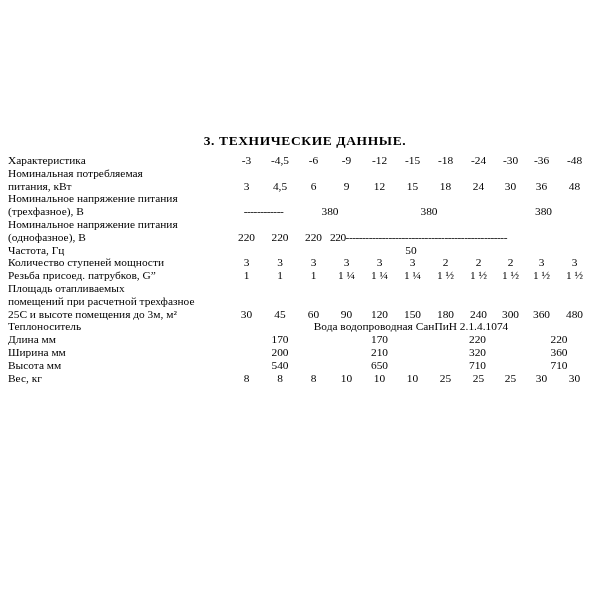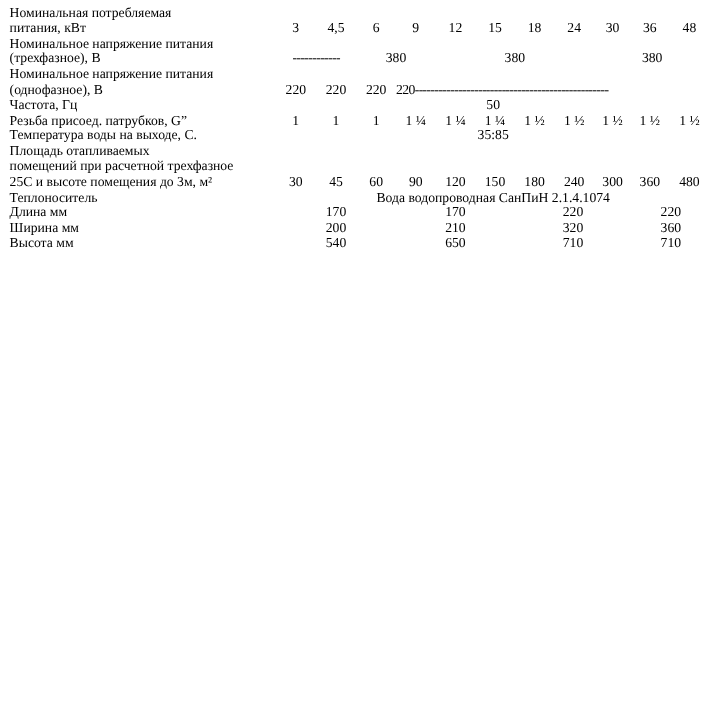--- a/index.html
+++ b/index.html
@@ -55,38 +55,53 @@
   }
   .lbl-2line {
     line-height: 12.8px;
   }
 </style>
 </head>
 <body>
 
 <div class="page">
 
+  <div class="doc-title">3. ТЕХНИЧЕСКИЕ  ДАННЫЕ.</div>
 
   <table class="spec">
     <colgroup>
       <col style="width:222px">
       <col style="width:33px">
       <col style="width:34px">
       <col style="width:33px">
       <col style="width:33px">
       <col style="width:33px">
       <col style="width:33px">
       <col style="width:33px">
       <col style="width:33px">
       <col style="width:31px">
       <col style="width:31px">
       <col style="width:35px">
     </colgroup>
     <tbody>
 
+      <tr>
+        <td class="label">Характеристика</td>
+        <td class="val">-3</td>
+        <td class="val">-4,5</td>
+        <td class="val">-6</td>
+        <td class="val">-9</td>
+        <td class="val">-12</td>
+        <td class="val">-15</td>
+        <td class="val">-18</td>
+        <td class="val">-24</td>
+        <td class="val">-30</td>
+        <td class="val">-36</td>
+        <td class="val">-48</td>
+      </tr>
 
       <tr>
         <td class="label lbl-2line">
           <div>Номинальная потребляемая</div>
           <div>питания, кВт</div>
         </td>
         <td class="val" style="vertical-align:bottom">3</td>
         <td class="val" style="vertical-align:bottom">4,5</td>
         <td class="val" style="vertical-align:bottom">6</td>
         <td class="val" style="vertical-align:bottom">9</td>
@@ -119,40 +134,50 @@
         <td class="val" style="vertical-align:bottom">220</td>
         <td class="val" style="vertical-align:bottom">220</td>
         <td class="val dashline" colspan="9" style="vertical-align:bottom;text-align:left">220-------------------------------------------------</td>
       </tr>
 
       <tr>
         <td class="label">Частота, Гц</td>
         <td class="val" colspan="11">50</td>
       </tr>
 
+      <tr>
+        <td class="label">Количество ступеней мощности</td>
+        <td class="val">3</td>
+        <td class="val">3</td>
+        <td class="val">3</td>
+        <td class="val">3</td>
+        <td class="val">3</td>
+        <td class="val">3</td>
+        <td class="val">2</td>
+        <td class="val">2</td>
+        <td class="val">2</td>
+        <td class="val">3</td>
+        <td class="val">3</td>
+      </tr>
 
       <tr>
         <td class="label">Резьба присоед. патрубков, G”</td>
         <td class="val">1</td>
         <td class="val">1</td>
         <td class="val">1</td>
         <td class="val">1 ¼</td>
         <td class="val">1 ¼</td>
         <td class="val">1 ¼</td>
         <td class="val">1 ½</td>
         <td class="val">1 ½</td>
         <td class="val">1 ½</td>
         <td class="val">1 ½</td>
         <td class="val">1 ½</td>
       </tr>
 
-      <tr>
-        <td class="label">Температура воды на выходе, С.</td>
-        <td class="val" colspan="11">35:85</td>
-      </tr>
 
       <tr>
         <td class="label lbl-2line">
           <div>Площадь отапливаемых</div>
           <div>помещений при расчетной трехфазное</div>
           <div>25С и высоте помещения до 3м, м²</div>
         </td>
         <td class="val" style="vertical-align:bottom">30</td>
         <td class="val" style="vertical-align:bottom">45</td>
         <td class="val" style="vertical-align:bottom">60</td>
@@ -189,16 +214,30 @@
       </tr>
 
       <tr>
         <td class="label">Высота мм</td>
         <td class="val" colspan="3">540</td>
         <td class="val" colspan="3">650</td>
         <td class="val" colspan="3">710</td>
         <td class="val" colspan="2">710</td>
       </tr>
 
+      <tr>
+        <td class="label">Вес, кг</td>
+        <td class="val">8</td>
+        <td class="val">8</td>
+        <td class="val">8</td>
+        <td class="val">10</td>
+        <td class="val">10</td>
+        <td class="val">10</td>
+        <td class="val">25</td>
+        <td class="val">25</td>
+        <td class="val">25</td>
+        <td class="val">30</td>
+        <td class="val">30</td>
+      </tr>
     </tbody>
   </table>
 
 </div>
 
 </body></html>

